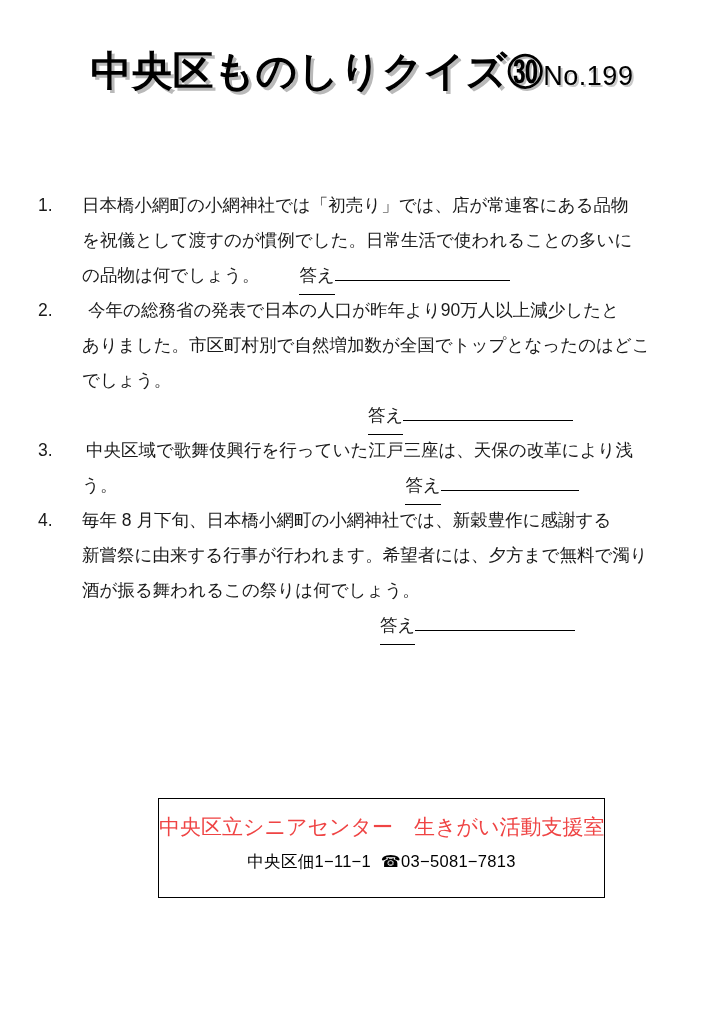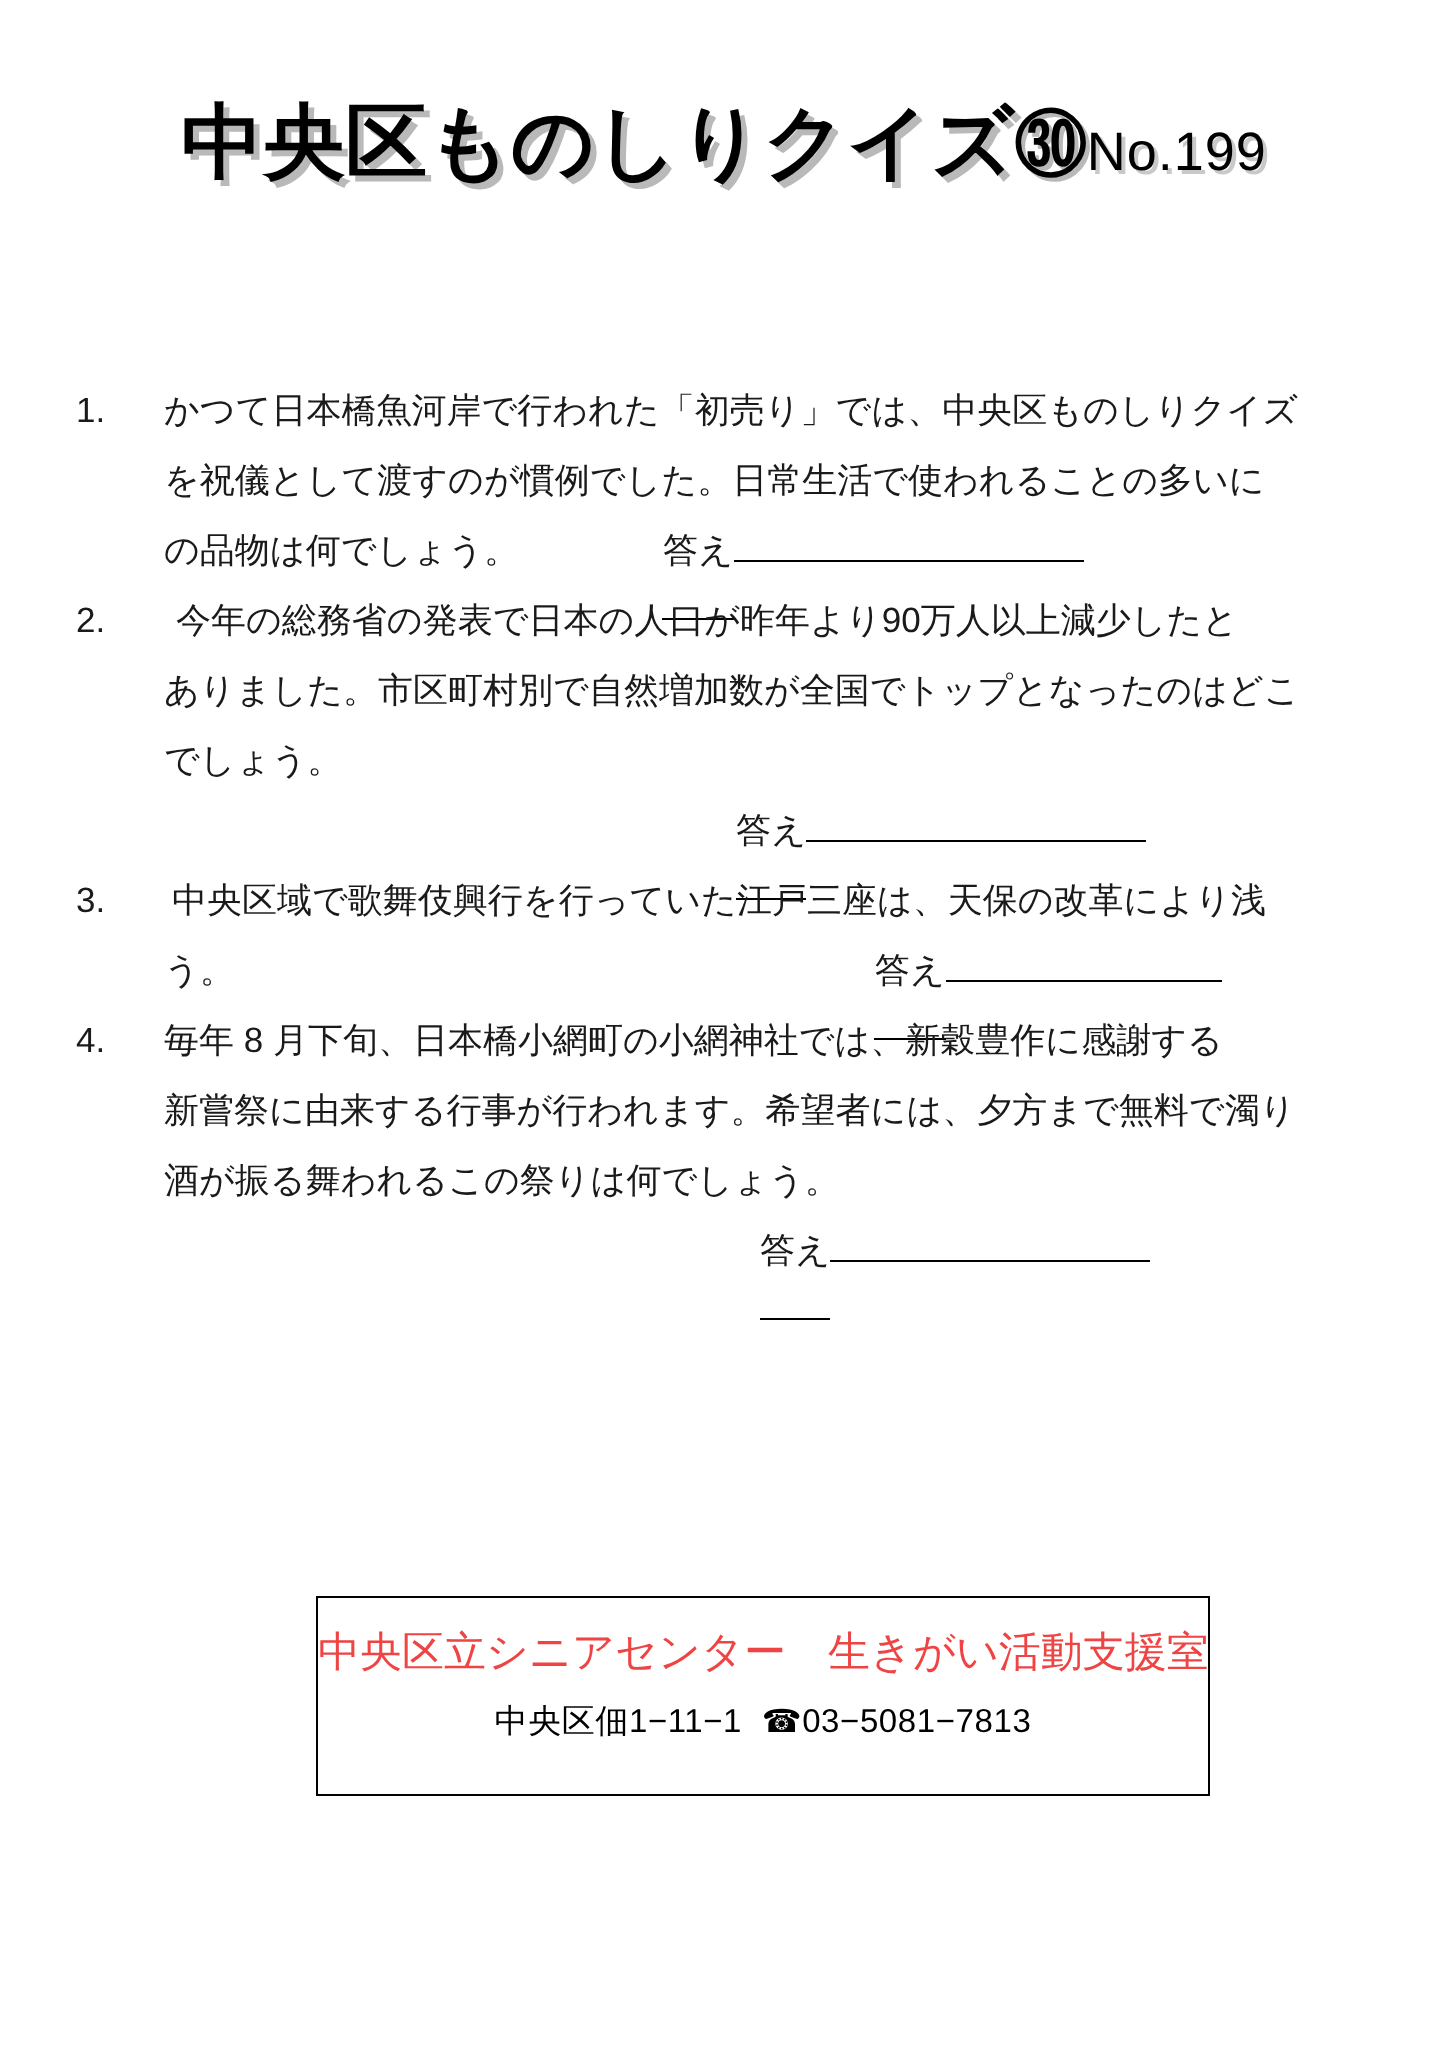--- a/index.html
+++ b/index.html
@@ -84,34 +84,33 @@
   .q-line {
     display: block;
     white-space: nowrap;
     height: 35px;
   }
   
   .q-line.with-answer {
     display: flex;
     align-items: baseline;
     height: 35px;
-    gap: 32px;
   }
   .q-line .text-part {
     white-space: nowrap;
   }
   .answer {
     display: inline-flex;
     align-items: baseline;
     white-space: nowrap;
   }
   .answer .ans-label {
     font-size: 17.5px;
     border-bottom: 1.6px solid #000;
-    padding-bottom: 16px;
+    padding-bottom: 1px;
   }
   .answer .ans-rule {
     display: inline-block;
     border-bottom: 1.6px solid #000;
     height: 19px;
   }
   
   .answer-row {
     height: 35px;
     display: flex;
@@ -158,21 +157,21 @@
 
   <div class="title-row">
     <span class="title-main">中央区ものしりクイズ</span><span class="title-circled">㉚</span><span class="title-no">No.199</span>
   </div>
 
   <div class="questions">
 
     <div class="q-item">
       <div class="q-num">1.</div>
       <div class="q-body">
-        <span class="q-line">かつて日本橋魚河岸で行われた「初売り」では、中央区ものしりクイズ</span>
+        <span class="q-line">日本橋小網町の小網神社では「初売り」では、店が常連客にある品物</span>
         <span class="q-line">を祝儀として渡すのが慣例でした。日常生活で使われることの多いに</span>
         <span class="q-line with-answer">
           <span class="text-part">の品物は何でしょう。</span>
           <span class="answer" style="margin-left:40px;">
             <span class="ans-label">答え</span>
               <span class="ans-rule" style="width:175px;"></span>
           </span>
         </span>
       </div>
     </div>

